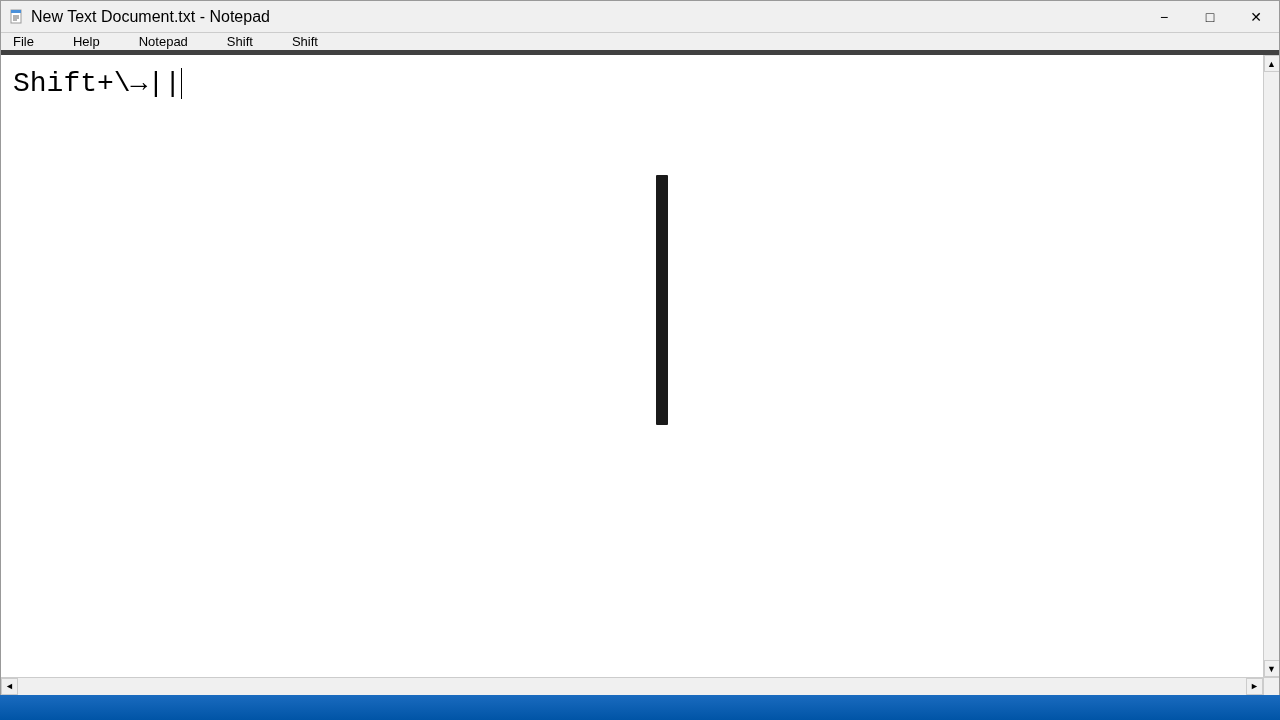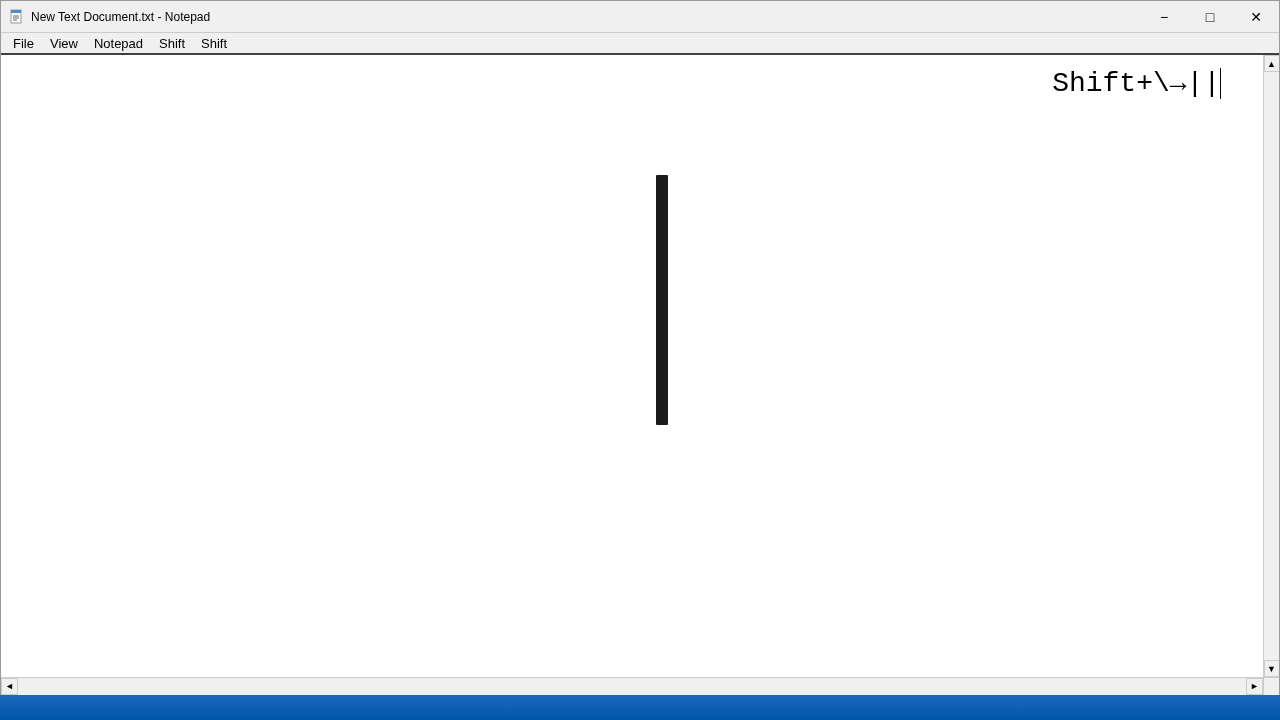--- a/index.html
+++ b/index.html
@@ -43,21 +43,21 @@
       align-items: center;
       gap: 6px;
     }
 
     .title-icon {
       width: 16px;
       height: 16px;
     }
 
     .title-text {
-      font-size: 12px;
+      font-size: 16px;
       color: #000;
     }
 
     .title-bar-controls {
       display: flex;
       height: 32px;
     }
 
     .title-btn {
       width: 46px;
@@ -72,22 +72,23 @@
       border: none;
     }
 
     
     .menu-bar {
       height: 22px;
       background: #f0f0f0;
       display: flex;
       align-items: center;
       padding: 0 4px;
-      border-bottom: 2px solid #404040;
+      border-bottom: 5px solid #404040;
       flex-shrink: 0;
+      gap: 23px;
     }
 
     .menu-item {
       padding: 2px 8px;
       font-size: 13px;
       color: #000;
       cursor: pointer;
       height: 22px;
       display: flex;
       align-items: center;
@@ -104,21 +105,20 @@
     .editor {
       flex: 1;
       background: #fff;
       padding: 8px 25px 8px 12px;
       font-family: 'Courier New', Courier, monospace;
       font-size: 28px;
       line-height: 1.4;
       color: #000;
       overflow: auto;
       position: relative;
-      text-align: right;
     }
 
     
     .scrollbar-right {
       width: 16px;
       background: #f0f0f0;
       border-left: 1px solid #ccc;
       display: flex;
       flex-direction: column;
       align-items: center;
@@ -212,21 +212,21 @@
       <button class="title-btn">□</button>
       <button class="title-btn close">✕</button>
     </div>
   </div>
 
   <div class="menu-bar">
     <div class="menu-item">
       <span>File</span>
     </div>
     <div class="menu-item">
-      <span>View</span>
+      <span>Help</span>
     </div>
     <div class="menu-item">
       <span>Notepad</span>
     </div>
     <div class="menu-item">
       <span>Shift</span>
     </div>
     <div class="menu-item">
       <span>Shift</span>
     </div>

